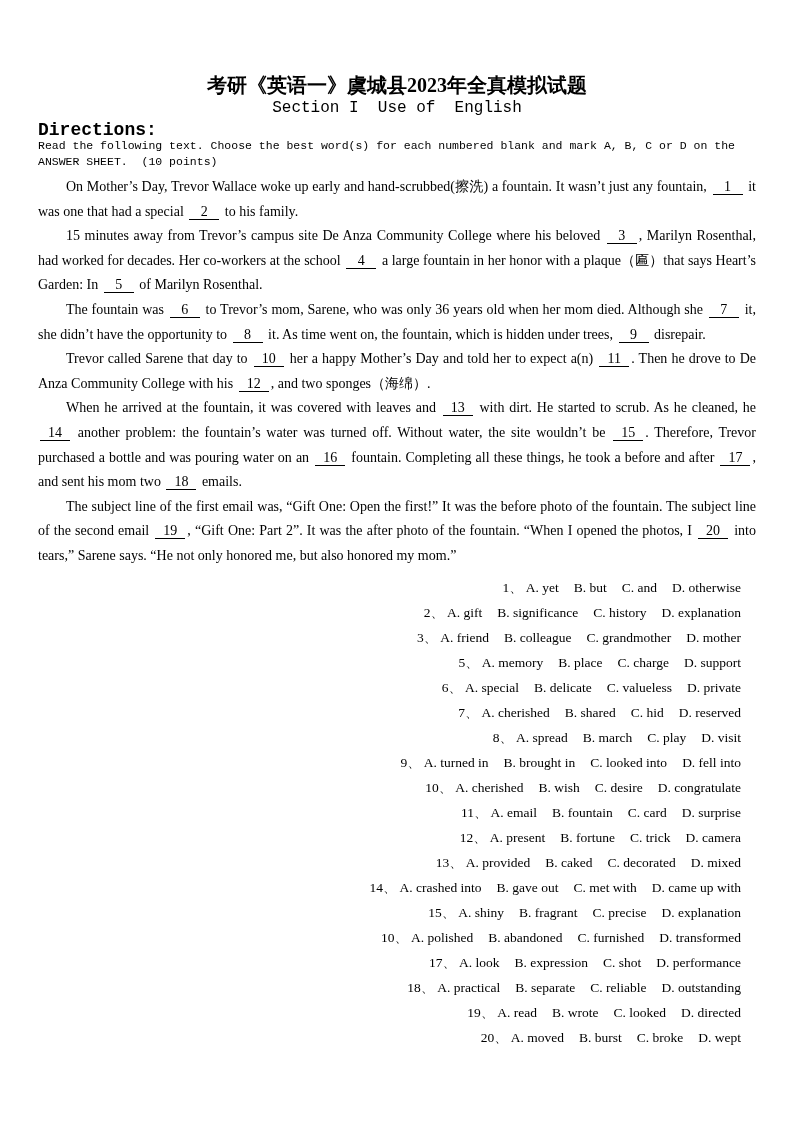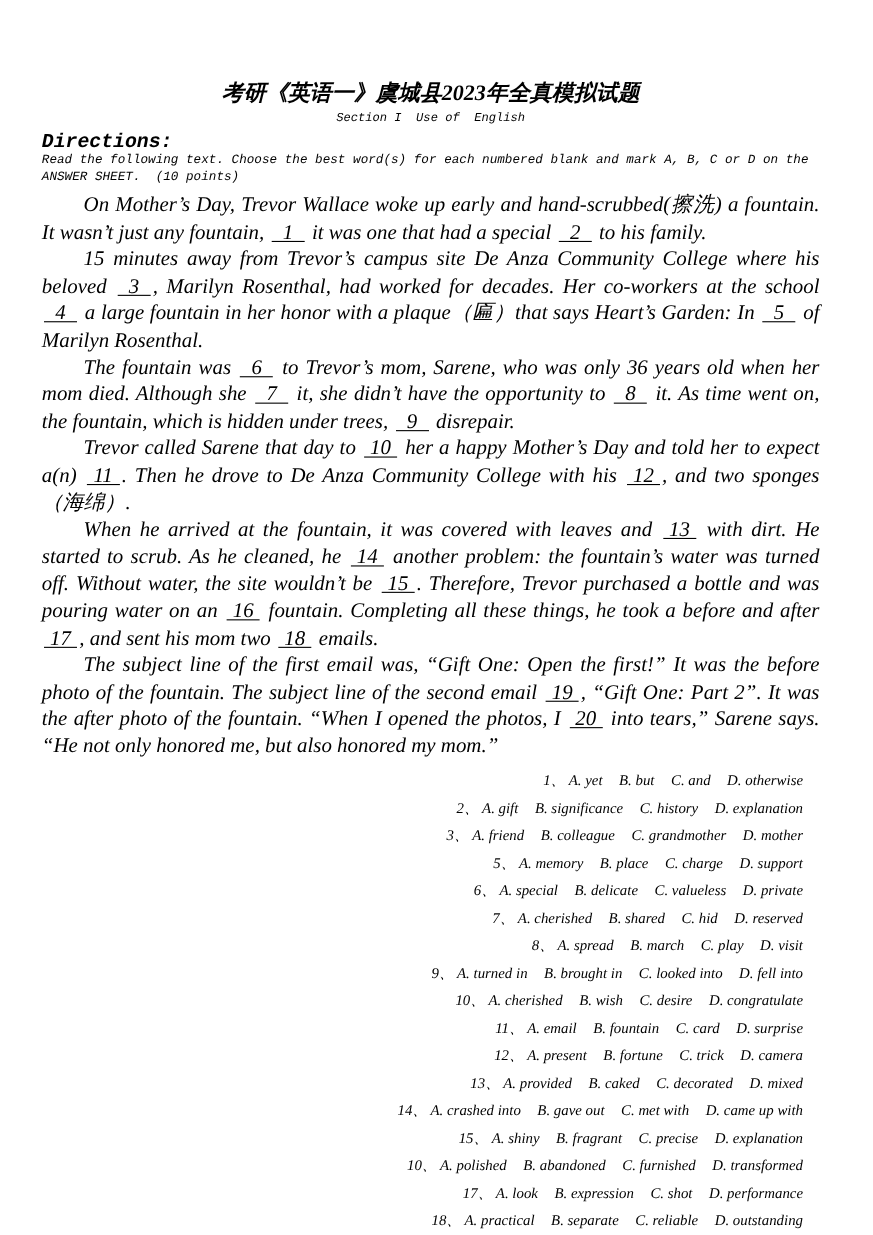--- a/index.html
+++ b/index.html
@@ -2,51 +2,50 @@
 <html><head>
 <meta charset="utf-8">
 <style>
   * { margin: 0; padding: 0; box-sizing: border-box; }
   html, body { background: #ffffff; }
   .page {
     width: 794px;
     height: 1123px;
     background: #ffffff;
     color: #000000;
-    padding: 72px 49px 0 38px;
+    padding: 72px 38px 0 38px;
     font-family: "Liberation Serif", serif;
     overflow: hidden;
-    font-style: italic;
   }
   .title {
     text-align: center;
     font-size: 20px;
     font-weight: bold;
     line-height: 26px;
     font-family: "Liberation Serif", serif;
   }
   .section-heading {
     text-align: center;
     font-family: "Liberation Mono", monospace;
-    font-size: 11px;
+    font-size: 16px;
     line-height: 17px;
     margin-top: 2px;
     white-space: pre;
   }
   .directions {
     font-family: "Liberation Mono", monospace;
     font-size: 11.5px;
     line-height: 16px;
     margin-top: 5px;
   }
   .dir-label { font-weight: bold; font-size: 18px; }
   .dir-line { white-space: pre-wrap; }
   .passage { margin-top: 5px; }
   .para {
-    font-size: 19px;
+    font-size: 14px;
     line-height: 24.6px;
     text-align: justify;
     text-indent: 2em;
   }
   .blank {
     display: inline-block;
     min-width: 30px;
     padding: 0 2px;
     text-align: center;
     text-indent: 0;

